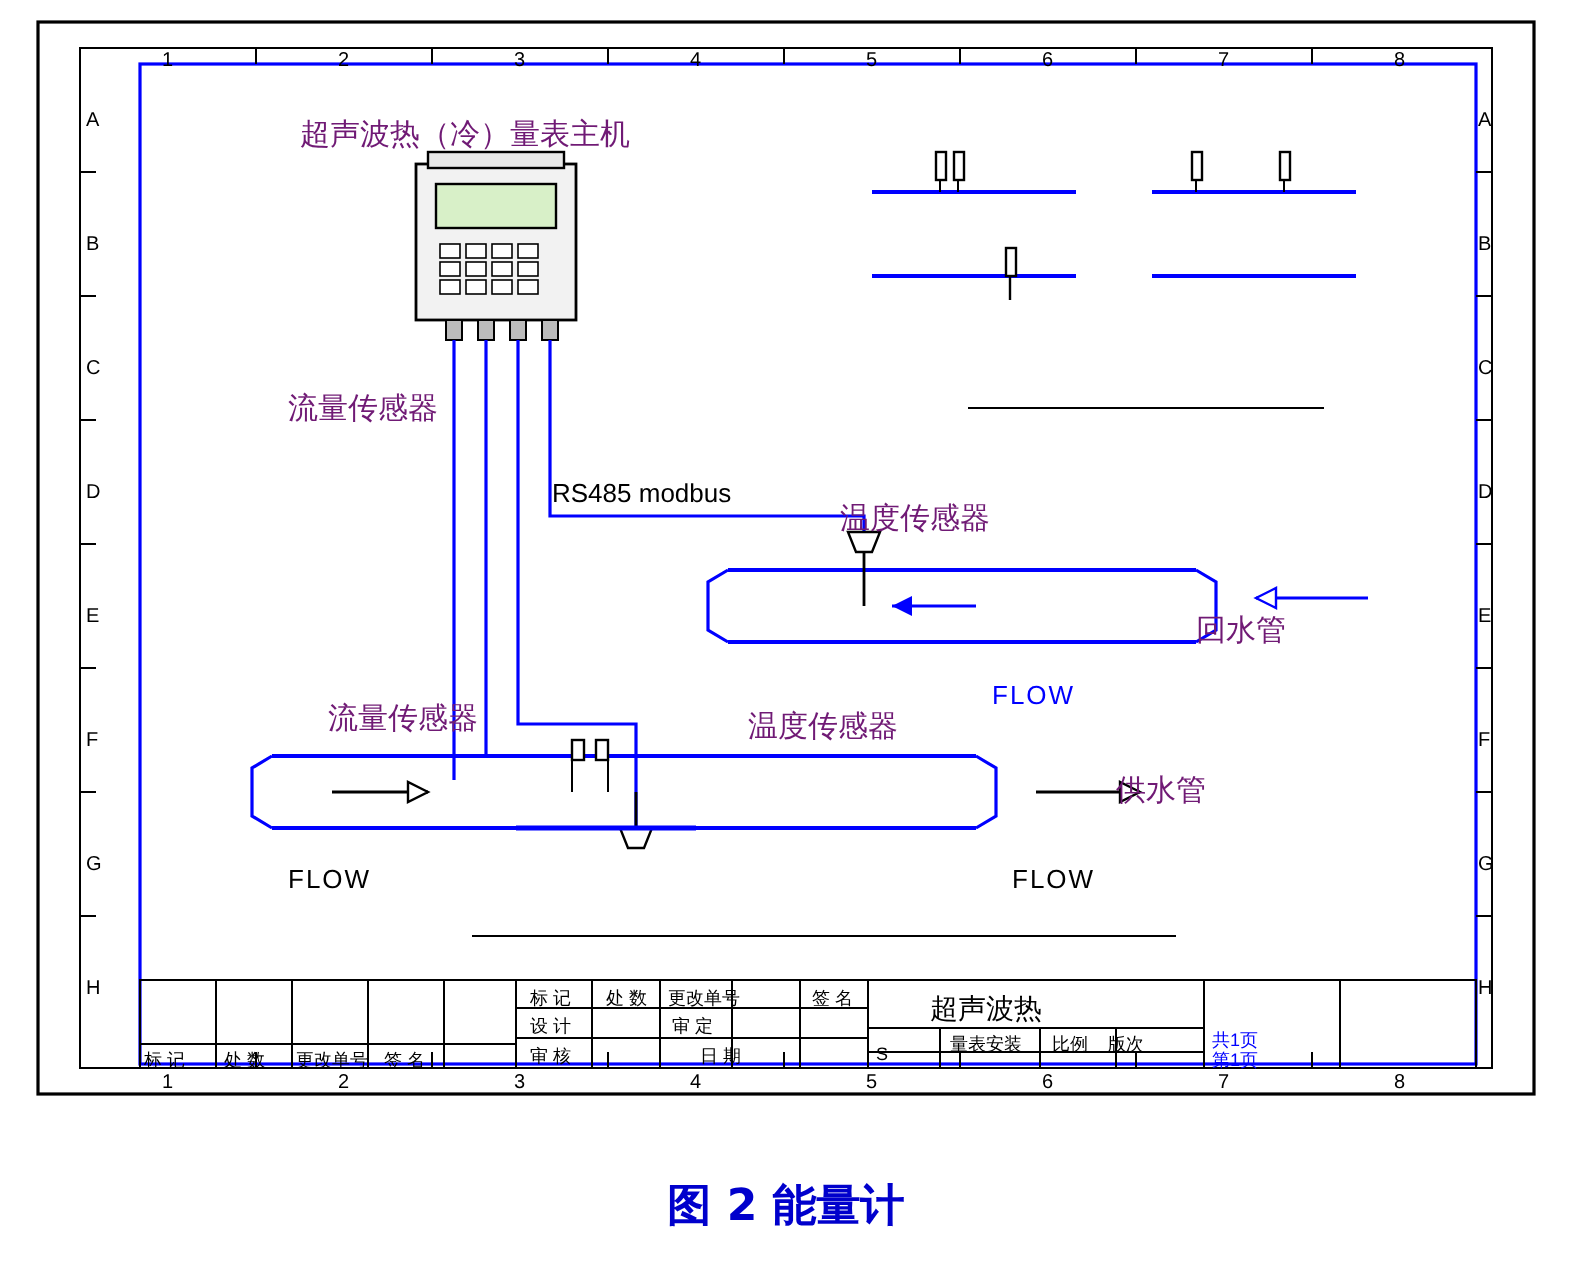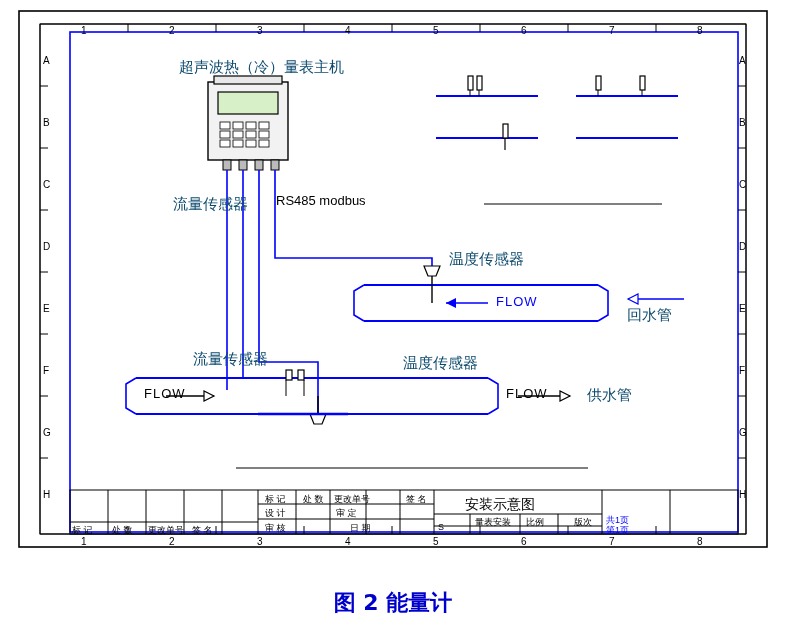--- a/index.html
+++ b/index.html
@@ -4,23 +4,23 @@
 <style>
   html,body{margin:0;padding:0;}
   body{
     width:786px;height:636px;background:#ffffff;
     font-family:"Liberation Sans","DejaVu Sans",sans-serif;
     overflow:hidden;position:relative;
   }
   #sheet{
     position:absolute;left:18px;top:10px;width:750px;height:538px;
   }
-  .lbl{position:absolute;color:#000;font-size:12px;white-space:nowrap;}
-  .lbl-cn{position:absolute;color:#0c4a6e;font-size:15px;white-space:nowrap;
-          font-family:Liberation Sans, sans-serif;margin-left:29px;}
+  .lbl{position:absolute;color:#000;font-size:12px;white-space:nowrap;margin-top:46px;}
+  .lbl-cn{position:absolute;color:#701a75;font-size:15px;white-space:nowrap;
+          font-family:Liberation Sans, sans-serif;}
   .tickcol{position:absolute;color:#000;font-size:10px;}
   .rowcol{position:absolute;color:#000;font-size:10px;}
   .caption{
     position:absolute;left:0;top:588px;width:786px;text-align:center;
     color:#0000cc;font-size:22px;font-weight:bold;
     font-family:"DejaVu Sans","Liberation Sans",sans-serif;
   }
   svg{position:absolute;left:0;top:0;}
   .tbl-txt-cn{position:absolute;font-size:9px;color:#000;white-space:nowrap;
               font-family:Liberation Sans, sans-serif;}
@@ -286,23 +286,23 @@
   <div class="tbl-txt-cn" style="left:247px;top:497px;">设 计</div>
   <div class="tbl-txt-cn" style="left:318px;top:497px;">审 定</div>
   <div class="tbl-txt-cn" style="left:247px;top:512px;">审 核</div>
   <div class="tbl-txt-cn" style="left:332px;top:512px;">日 期</div>
 
   <div class="tbl-txt-cn" style="left:54px;top:514px;">标 记</div>
   <div class="tbl-txt-cn" style="left:94px;top:514px;">处 数</div>
   <div class="tbl-txt-cn" style="left:130px;top:514px;">更改单号</div>
   <div class="tbl-txt-cn" style="left:174px;top:514px;">签 名</div>
 
-  <div class="title-cn" style="left:447px;top:486px;">安装示意图</div>
+  <div class="title-cn" style="left:447px;top:486px;">超声波热</div>
   <div class="tbl-txt-cn" style="left:457px;top:506px;">量表安装</div>
   <div class="tbl-txt-cn" style="left:508px;top:506px;">比例</div>
-  <div class="tbl-txt-cn" style="left:556px;top:506px;">版次</div>
+  <div class="tbl-txt-cn" style="left:536px;top:506px;">版次</div>
   <div class="tbl-txt-cn" style="left:588px;top:504px;color:#0000ff;">共1页</div>
   <div class="tbl-txt-cn" style="left:588px;top:514px;color:#0000ff;">第1页</div>
   <div class="tbl-txt-cn" style="left:420px;top:512px;">S</div>
 
 </div>
 
 <div class="caption">图 2 能量计</div>
 
 </body></html>

